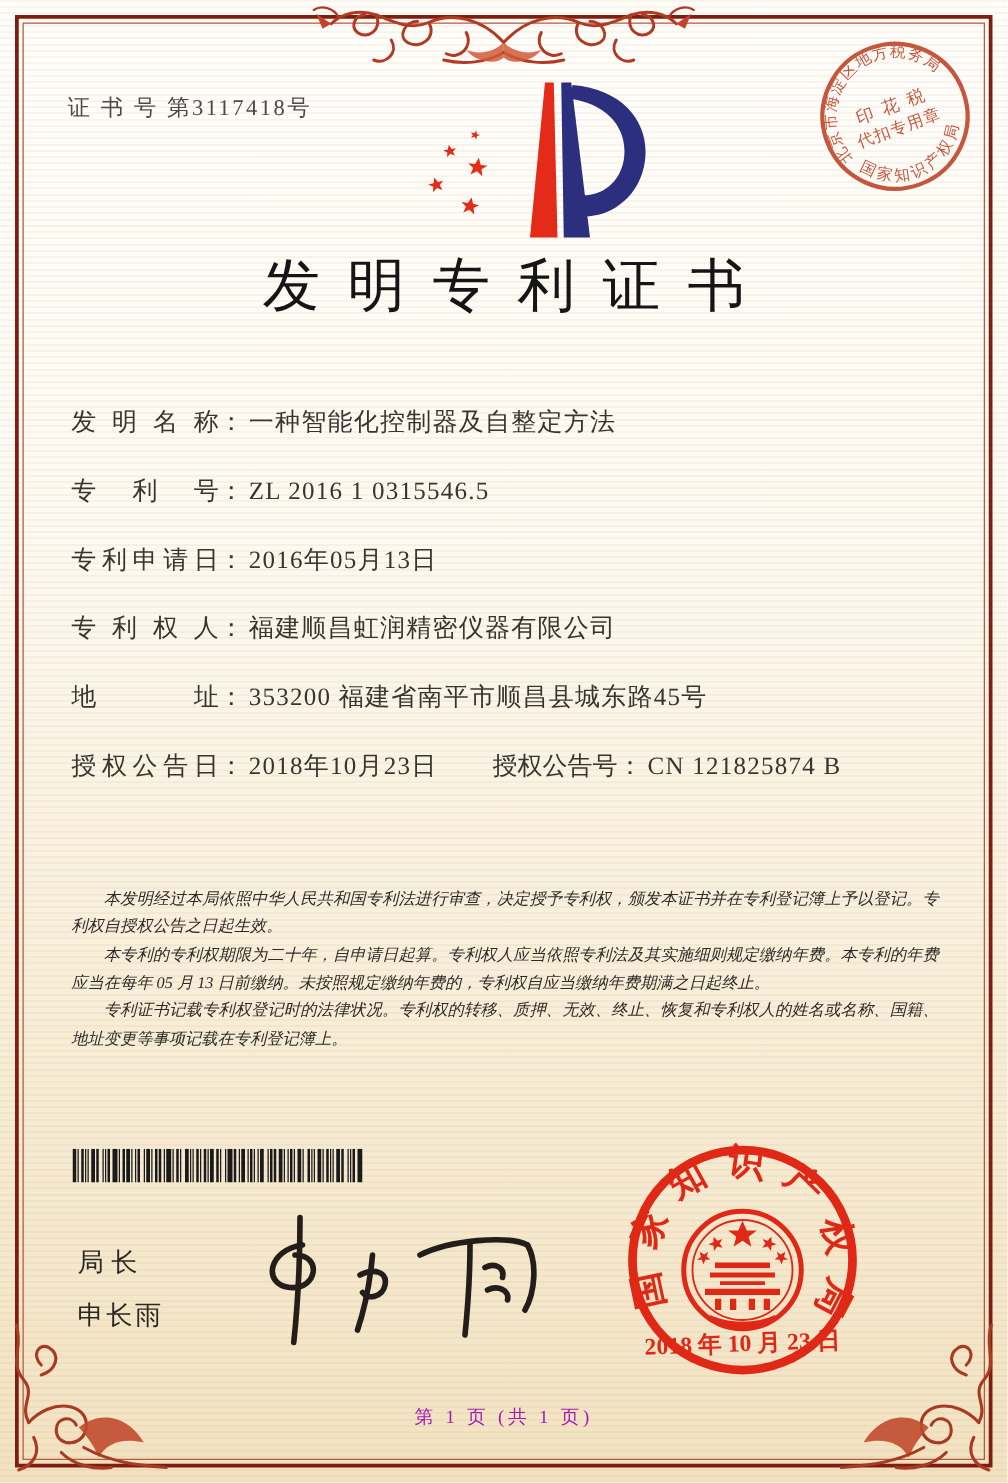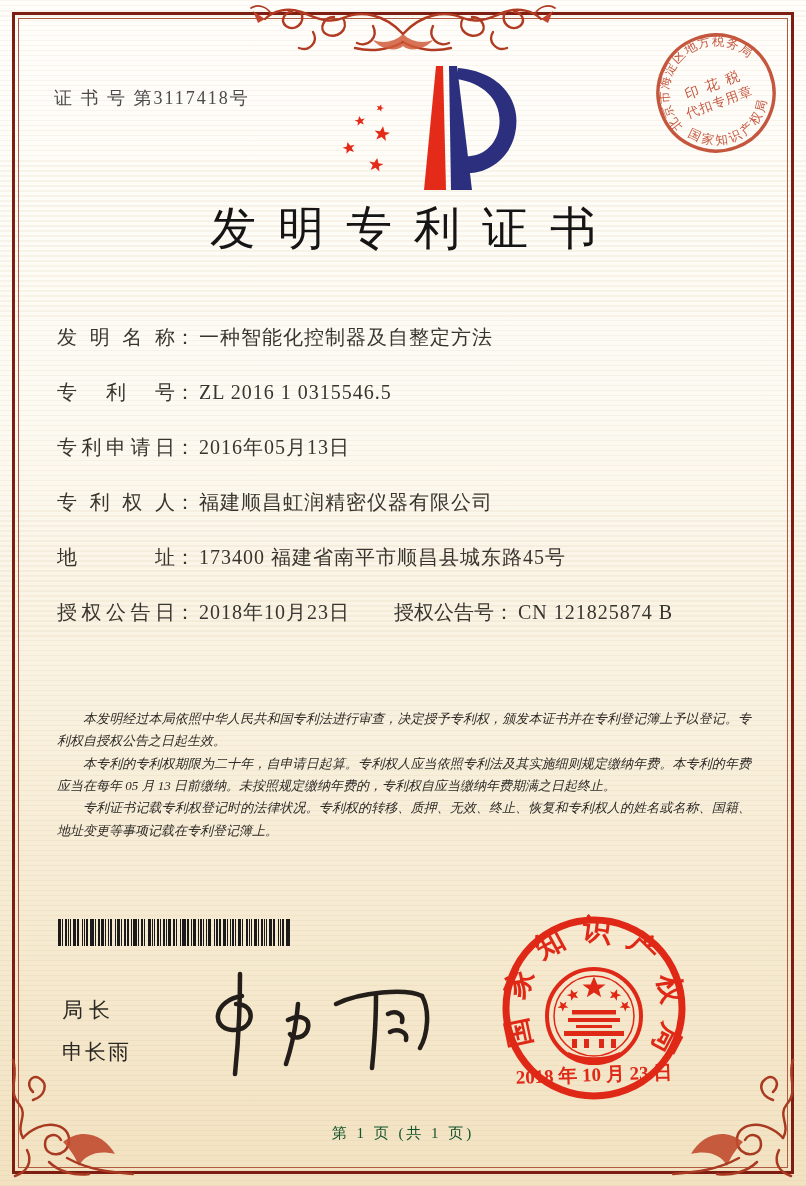--- a/index.html
+++ b/index.html
@@ -7,41 +7,41 @@
     width:806px;height:1186px;position:relative;overflow:hidden;
     font-family:"Liberation Serif","DejaVu Serif",serif;
     background:
       repeating-linear-gradient(180deg, rgba(196,160,110,0.10) 0 1.5px, rgba(255,255,255,0) 1.5px 5px),
       linear-gradient(180deg,#fffefb 0%,#fdfaf2 35%,#f8efdb 65%,#f2e2c1 100%);
   }
   .abs{position:absolute;}
   
   .frame-outer{position:absolute;inset:12px;border:3px solid #7e1d12;pointer-events:none;}
   .frame-inner{position:absolute;inset:18px;border:1px solid #b05a40;pointer-events:none;}
-  .cert-no{left:54px;top:74px;font-size:18px;letter-spacing:2px;color:#4a4a4a;margin-top:12px;}
+  .cert-no{left:54px;top:74px;font-size:18px;letter-spacing:2px;color:#4a4a4a;}
   .logo{left:318px;top:58px;}
   .title{left:0;right:0;top:198px;text-align:center;font-size:46px;font-weight:normal;
          color:#151515;letter-spacing:22px;padding-left:22px;}
   .fields{left:57px;top:324px;width:694px;color:#38342e;font-size:20px;}
   .f-row{height:34px;margin-bottom:21px;white-space:nowrap;}
   .f-label{display:inline-block;width:118px;text-align:justify;text-align-last:justify;vertical-align:top;}
   .f-colon{display:inline-block;margin:0 4px 0 0;}
   .f-value{display:inline-block;letter-spacing:1px;}
   .grant-gap{display:inline-block;width:44px;}
   .paras{left:57px;top:708px;width:694px;font-size:13px;line-height:1.72;
          color:#2d2a26;text-align:justify;font-style:italic;}
   .paras p{margin:0;text-indent:2em;}
   .barcode{left:58px;top:919px;}
   .sig-title{left:62px;top:996px;font-size:21px;color:#2b2722;letter-spacing:6px;}
   .sig-name{left:62px;top:1038px;font-size:21px;color:#2b2722;letter-spacing:2px;font-family:Liberation Mono, monospace;}
   .sig-svg{left:180px;top:968px;}
   .seal{left:498px;top:912px;}
   .seal-date{left:498px;top:1062px;width:192px;text-align:center;font-size:19px;
              color:#e02817;transform:rotate(-2deg);font-weight:bold;}
-  .footer{left:0;right:0;top:1124px;text-align:center;font-size:15px;color:#14532d;letter-spacing:3px;}
+  .footer{left:0;right:0;top:1124px;text-align:center;font-size:15px;color:#a21caf;letter-spacing:3px;}
   .tax-stamp{left:643px;top:20px;opacity:.92;}
   .orn{pointer-events:none;}
   svg text{font-family:"Liberation Serif","DejaVu Serif",serif;}
 </style>
 </head>
 <body>
 
 <div class="frame-outer"></div>
 <div class="frame-inner"></div>
 
@@ -119,21 +119,21 @@
   <div class="f-row">
     <span class="f-label">专利号</span><span class="f-colon">：</span><span class="f-value">ZL 2016 1 0315546.5</span>
   </div>
   <div class="f-row">
     <span class="f-label">专利申请日</span><span class="f-colon">：</span><span class="f-value">2016年05月13日</span>
   </div>
   <div class="f-row">
     <span class="f-label">专利权人</span><span class="f-colon">：</span><span class="f-value">福建顺昌虹润精密仪器有限公司</span>
   </div>
   <div class="f-row">
-    <span class="f-label">地址</span><span class="f-colon">：</span><span class="f-value">173400 福建省南平市顺昌县城东路45号</span>
+    <span class="f-label">地址</span><span class="f-colon">：</span><span class="f-value">353200 福建省南平市顺昌县城东路45号</span>
   </div>
   <div class="f-row">
     <span class="f-label">授权公告日</span><span class="f-colon">：</span><span class="f-value">2018年10月23日</span><span class="grant-gap"></span><span class="f-label" style="width:auto">授权公告号</span><span class="f-colon">：</span><span class="f-value">CN 121825874 B</span>
   </div>
 </div>
 
 <div class="abs paras">
   <p>本发明经过本局依照中华人民共和国专利法进行审查，决定授予专利权，颁发本证书并在专利登记簿上予以登记。专利权自授权公告之日起生效。</p>
   <p>本专利的专利权期限为二十年，自申请日起算。专利权人应当依照专利法及其实施细则规定缴纳年费。本专利的年费应当在每年 05 月 13 日前缴纳。未按照规定缴纳年费的，专利权自应当缴纳年费期满之日起终止。</p>
   <p>专利证书记载专利权登记时的法律状况。专利权的转移、质押、无效、终止、恢复和专利权人的姓名或名称、国籍、地址变更等事项记载在专利登记簿上。</p>

